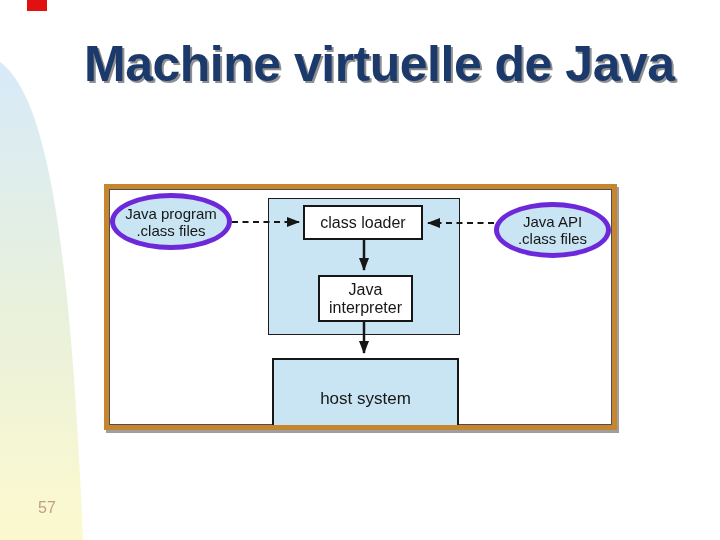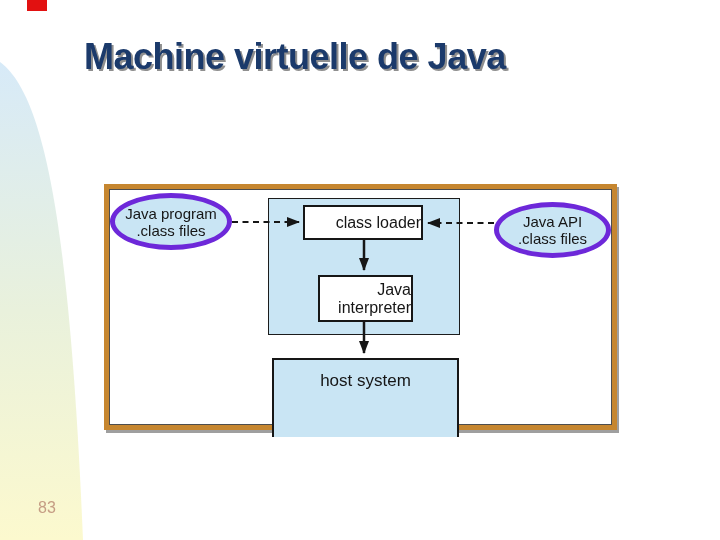--- a/index.html
+++ b/index.html
@@ -4,21 +4,21 @@
 <style>
   html,body{margin:0;padding:0;background:#ffffff;}
   .slide{
     position:relative;width:720px;height:540px;background:#ffffff;overflow:hidden;
     font-family:"Liberation Sans",sans-serif;
   }
   .side-decoration{position:absolute;left:0;top:0;width:90px;height:540px;}
   .red-accent{position:absolute;left:27px;top:0;width:20px;height:11px;background:#E21111;}
   .title{
     position:absolute;left:84px;top:38px;margin:0;
-    font-size:36px;line-height:1.05;font-weight:bold;letter-spacing:-0.5px;
+    font-size:50px;line-height:1.05;font-weight:bold;letter-spacing:-0.5px;
     color:#1B3A6B;text-shadow:2px 2px 0 #8F8F8F;white-space:nowrap;
   }
   .figure-frame{
     position:absolute;left:104px;top:184px;width:513px;height:246px;
     box-sizing:border-box;border:5px solid #C6862F;background:#ffffff;
     box-shadow:inset 0 0 0 1px #4d4d4d, 2px 3px 0 rgba(80,80,80,0.55);
   }
   .node{
     position:absolute;display:flex;flex-direction:column;align-items:center;
     justify-content:center;text-align:center;color:#161616;box-sizing:border-box;
@@ -27,26 +27,26 @@
     border-radius:50%;background:#C9E5F4;border:5px solid #6d28d9;
     font-size:15px;line-height:17px;
   }
   .ellipse.left{left:1px;top:4px;width:122px;height:57px;}
   .ellipse.right{left:385px;top:13px;width:117px;height:56px;}
   .jvm-box{
     position:absolute;left:159px;top:9px;width:192px;height:137px;
     box-sizing:border-box;background:#C9E5F4;border:1px solid #1c1c1c;
   }
   .white-box{background:#ffffff;border:2px solid #161616;font-size:16px;line-height:18px;}
-  .class-loader{left:194px;top:16px;width:120px;height:35px;align-items:flex-end;}
-  .interpreter{left:209px;top:86px;width:95px;height:47px;align-items:flex-end;}
+  .class-loader{left:194px;top:16px;width:120px;height:35px;}
+  .interpreter{left:209px;top:86px;width:95px;height:47px;}
   .host-box{
-    left:163px;top:169px;width:187px;height:79px;background:#C9E5F4;
+    left:163px;top:169px;width:187px;height:67px;background:#C9E5F4;
     border:2px solid #161616;border-bottom:none;font-size:17px;line-height:19px;
-    justify-content:flex-start;padding-top:11px;
+    justify-content:center;padding-top:11px;
   }
   .arrows{position:absolute;left:0;top:0;width:503px;height:236px;pointer-events:none;}
   .page-number{
     position:absolute;left:38px;top:499px;font-size:16px;color:#C59D84;
   }
 </style>
 </head>
 <body>
 
 <div class="slide">
@@ -100,15 +100,15 @@
         </marker>
       </defs>
       <line x1="123" y1="33" x2="190" y2="33" stroke="#161616" stroke-width="2" stroke-dasharray="6 4.5" marker-end="url(#arrowHead)"></line>
       <line x1="385" y1="34" x2="319" y2="34" stroke="#161616" stroke-width="2" stroke-dasharray="6 4.5" marker-end="url(#arrowHead)"></line>
       <line x1="255" y1="51" x2="255" y2="81" stroke="#161616" stroke-width="2.5" marker-end="url(#arrowHead)"></line>
       <line x1="255" y1="133" x2="255" y2="164" stroke="#161616" stroke-width="2.5" marker-end="url(#arrowHead)"></line>
     </svg>
 
   </div>
 
-  <div class="page-number">83</div>
+  <div class="page-number">57</div>
 
 </div>
 
 </body></html>

